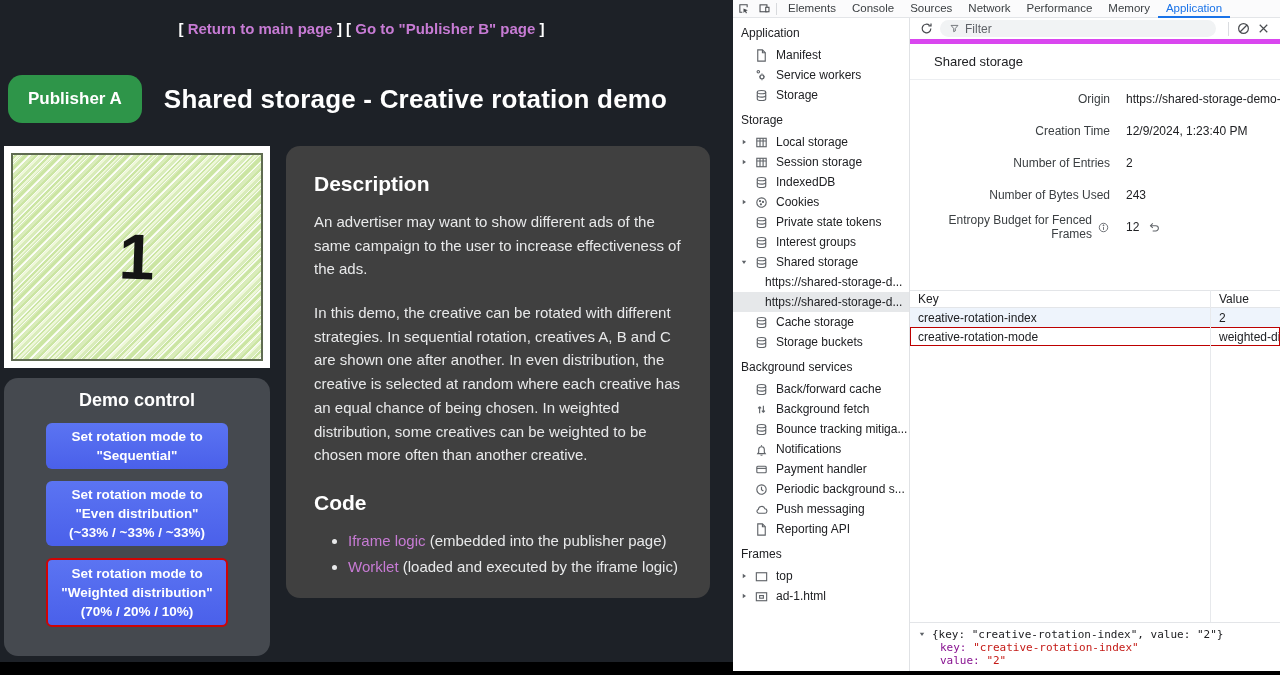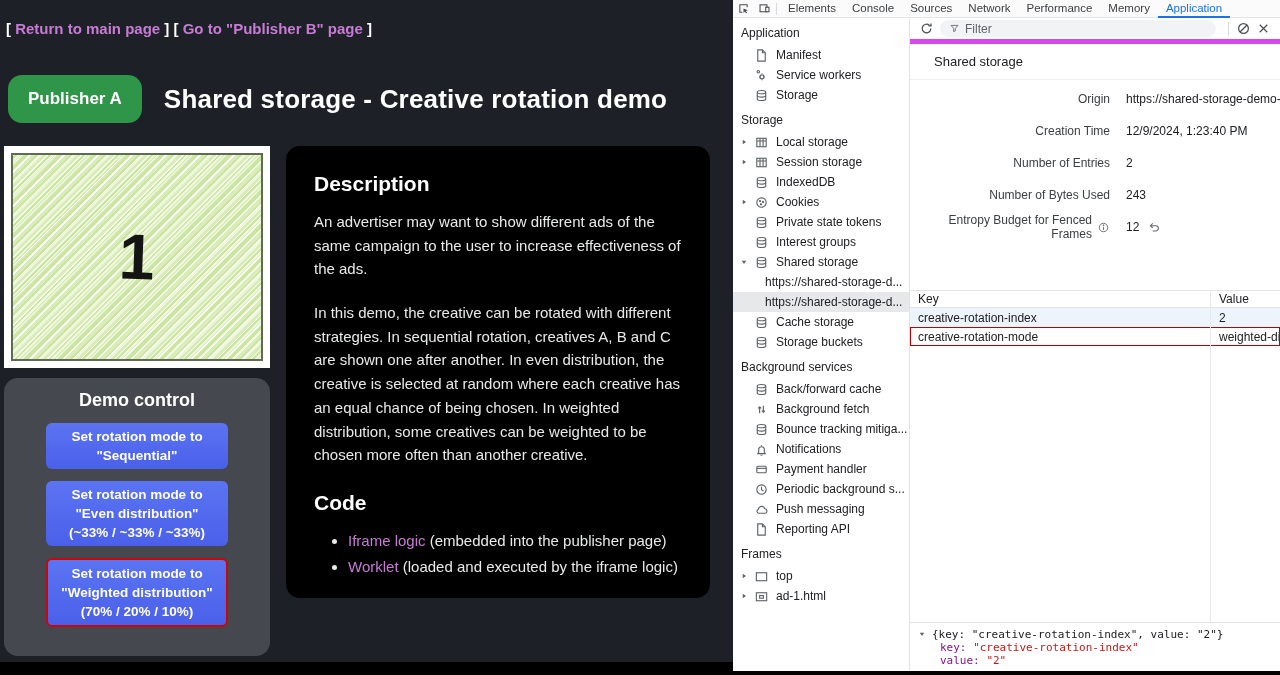--- a/index.html
+++ b/index.html
@@ -1,41 +1,41 @@
 <!DOCTYPE html>
 <html><head>
 <meta charset="utf-8">
 <style>
   * { margin:0; padding:0; box-sizing:border-box; }
   body { font-family:"Liberation Sans", sans-serif; }
   .screen { position:relative; width:1280px; height:675px; background:#000; overflow:hidden; }
 
   
   .pub-page { position:absolute; left:0; top:0; width:733px; height:662px; background:#1d2127; overflow:hidden; }
-  .top-nav { padding:20px 16px 0 6px; font-size:15px; font-weight:700; color:#fff; }
+  .top-nav { padding:20px 16px 0 6px; font-size:15px; font-weight:700; color:#fff;text-align:center; }
   .top-nav a { color:#c77bd4; text-decoration:none; cursor:pointer; }
   .page-header { display:flex; align-items:center; margin:38px 0 0 8px; }
   .pub-badge { background:#2e9549; color:#fff; font-weight:700; font-size:17px; padding:14px 20px; border-radius:14px; }
   .page-title { color:#fff; font-weight:700; font-size:26px; margin-left:22px; letter-spacing:.2px; }
   .cols { display:flex; margin:23px 0 0 4px; gap:16px; }
   .left-col { width:266px; flex:none; }
   .creative-frame { background:#fff; padding:7px; width:266px; height:222px; }
   .creative-inner { width:100%; height:100%; border:2px solid #5f6b52;
      background:
        repeating-linear-gradient(135deg, rgba(255,255,255,.85) 0 1px, rgba(255,255,255,0) 1px 6px),
        repeating-linear-gradient(135deg, #cbe5a3 0 3px, #eef7d9 3px 5px, #d9ecba 5px 8px);
      display:flex; align-items:center; justify-content:center; }
   .creative-number { font-size:64px; font-weight:700; color:#141414; transform:rotate(2deg); }
   .demo-card { margin-top:10px; background:#45494f; border-radius:14px; height:278px; padding-top:12px; }
   .demo-title { text-align:center; color:#fff; font-weight:700; font-size:18px; margin-bottom:10px; }
   .demo-btn { display:block; margin:12px auto 0; width:182px; border:none; border-radius:6px;
      background:linear-gradient(#5b74f2,#4a60ea); color:#fff; font-family:"Liberation Sans",sans-serif;
      font-weight:700; font-size:13.5px; line-height:19px; padding:4px 6px; white-space:pre-line; cursor:pointer; }
   .demo-btn.hl { border:2px solid #cf0404; }
-  .desc-card { flex:1; margin-right:23px; background:#000000; border-radius:14px; height:452px; padding:26px 28px; color:#e8e9ea; }
+  .desc-card { flex:1; margin-right:23px; background:#404040; border-radius:14px; height:452px; padding:26px 28px; color:#e8e9ea; }
   .desc-card h2 { color:#fff; font-size:21px; font-weight:700; margin-bottom:14px; }
   .desc-card p { font-size:15px; line-height:1.58; margin-bottom:20px; }
   .desc-card .code-h { margin-top:24px; }
   .desc-card ul { margin:0 0 0 34px; }
   .desc-card li { font-size:15px; line-height:1.58; margin-bottom:2px; }
   .desc-card a { color:#c77bd4; text-decoration:none; cursor:pointer; }
 
   
   .devtools { position:absolute; left:733px; top:0; width:547px; height:671px; background:#fff; color:#202124; font-size:12px; }
   .dt-tabbar { height:18px; display:flex; align-items:center; border-bottom:1px solid #e3e5e8; background:#fbfbfc; }

